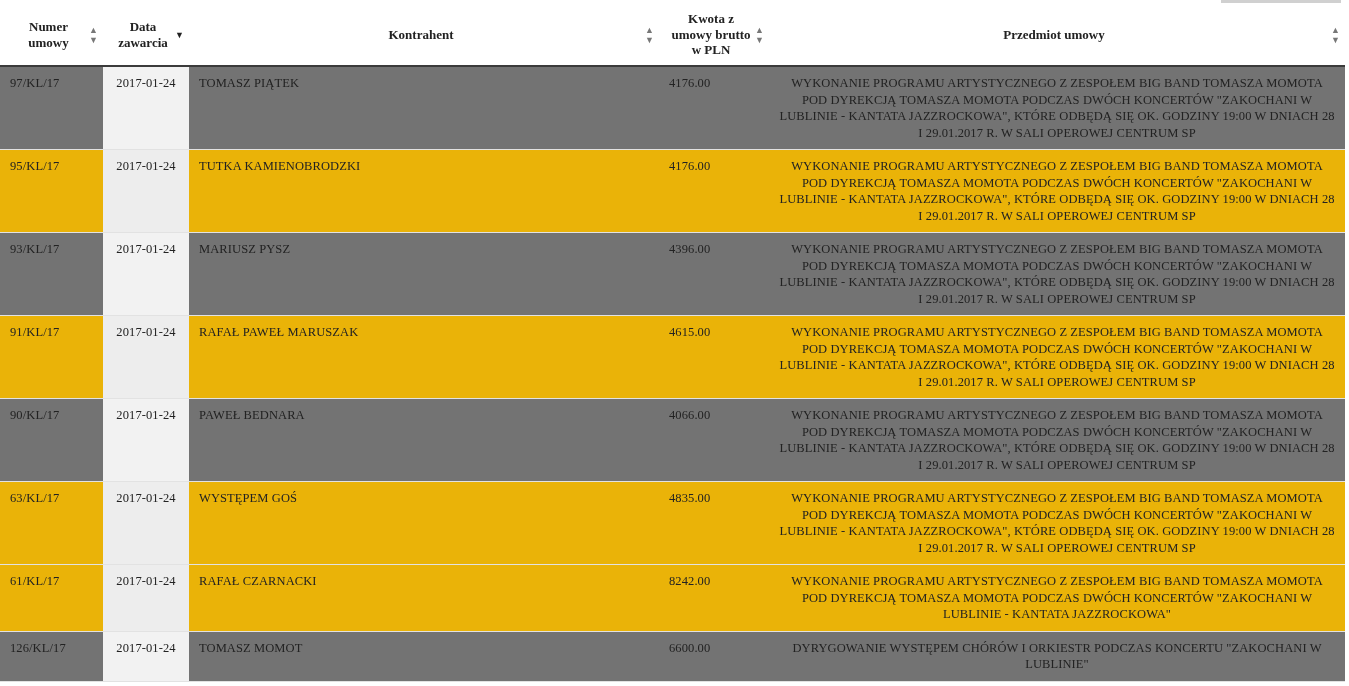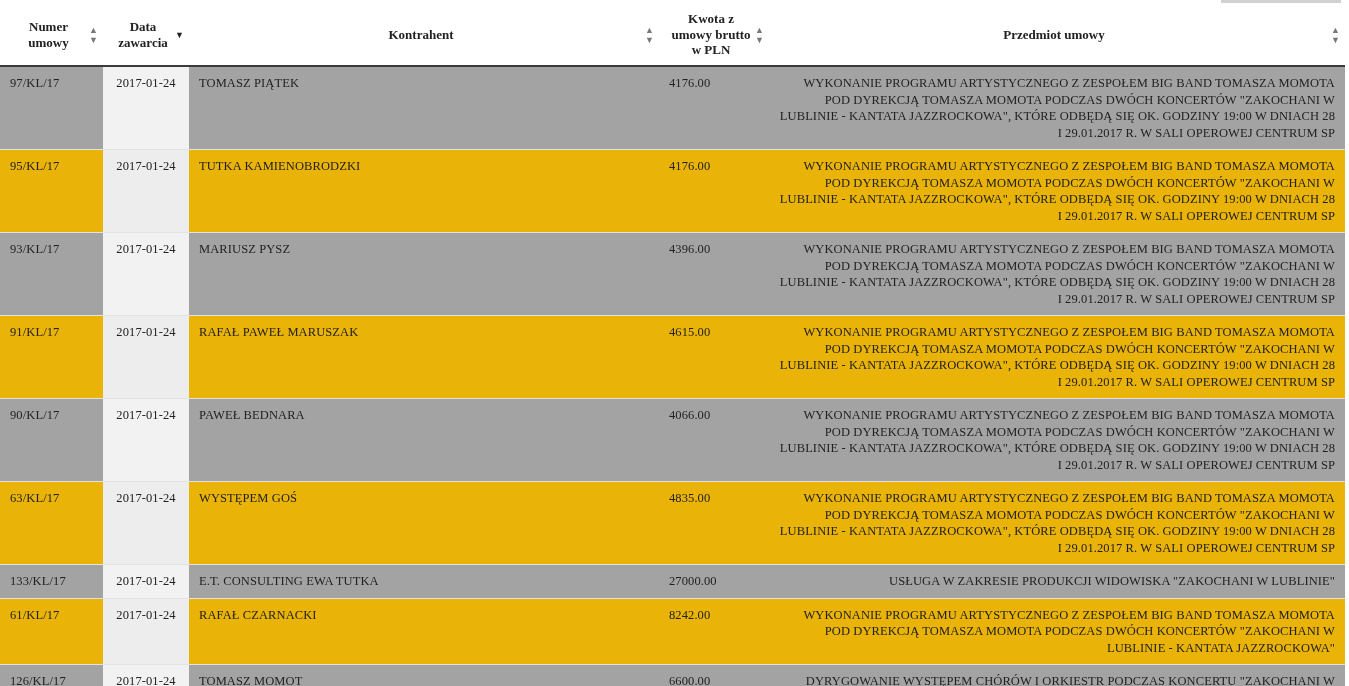--- a/index.html
+++ b/index.html
@@ -71,29 +71,29 @@
   col.c-przedmiot { width: 576px; }
 
   table.contracts tbody td {
     padding: 8px 10px;
     vertical-align: top;
     border-bottom: 1px solid #e2e2e2;
     line-height: 1.32;
     font-size: 12.5px;
     letter-spacing: 0.1px;
   }
-  table.contracts tbody tr.odd td { background: #a3a3a3; }
+  table.contracts tbody tr.odd td { background: #737373; }
   table.contracts tbody tr.even td { background: #eab308; }
   table.contracts tbody tr.odd td.col-data { background: #f2f2f2; }
   table.contracts tbody tr.even td.col-data { background: #ededed; }
   td.col-numer { text-align: left; white-space: nowrap; padding-left: 14px; }
   td.col-data { text-align: center; white-space: nowrap; padding-left: 14px; }
   td.col-kontrahent { text-align: left; padding-left: 10px; }
   td.col-kwota { text-align: left; white-space: nowrap; padding-right: 12px; }
-  td.col-przedmiot { text-align: right; padding-left: 8px; padding-right: 6px; }
+  td.col-przedmiot { text-align: center; padding-left: 8px; padding-right: 6px; }
   .cell-inner { display: block; }
 </style>
 </head>
 <body>
 
 <div class="top-strip">
   <div class="scroll-nub"></div>
 </div>
 
 <table class="contracts">
@@ -238,37 +238,20 @@
         <td class="col-kontrahent">
           <span class="cell-inner">WYSTĘPEM GOŚ</span>
         </td>
         <td class="col-kwota">
           <span class="cell-inner">4835.00</span>
         </td>
         <td class="col-przedmiot">
           <span class="cell-inner">WYKONANIE PROGRAMU ARTYSTYCZNEGO Z ZESPOŁEM BIG BAND TOMASZA MOMOTA POD DYREKCJĄ TOMASZA MOMOTA PODCZAS DWÓCH KONCERTÓW "ZAKOCHANI W LUBLINIE - KANTATA JAZZROCKOWA", KTÓRE ODBĘDĄ SIĘ OK. GODZINY 19:00 W DNIACH 28 I 29.01.2017 R. W SALI OPEROWEJ CENTRUM SP</span>
         </td>
       </tr>
-      <tr class="odd">
-        <td class="col-numer">
-          <span class="cell-inner">133/KL/17</span>
-        </td>
-        <td class="col-data">
-          <span class="cell-inner">2017-01-24</span>
-        </td>
-        <td class="col-kontrahent">
-          <span class="cell-inner">E.T. CONSULTING EWA TUTKA</span>
-        </td>
-        <td class="col-kwota">
-          <span class="cell-inner">27000.00</span>
-        </td>
-        <td class="col-przedmiot">
-          <span class="cell-inner">USŁUGA W ZAKRESIE PRODUKCJI WIDOWISKA "ZAKOCHANI W LUBLINIE"</span>
-        </td>
-      </tr>
       <tr class="even">
         <td class="col-numer">
           <span class="cell-inner">61/KL/17</span>
         </td>
         <td class="col-data">
           <span class="cell-inner">2017-01-24</span>
         </td>
         <td class="col-kontrahent">
           <span class="cell-inner">RAFAŁ CZARNACKI</span>
         </td>

